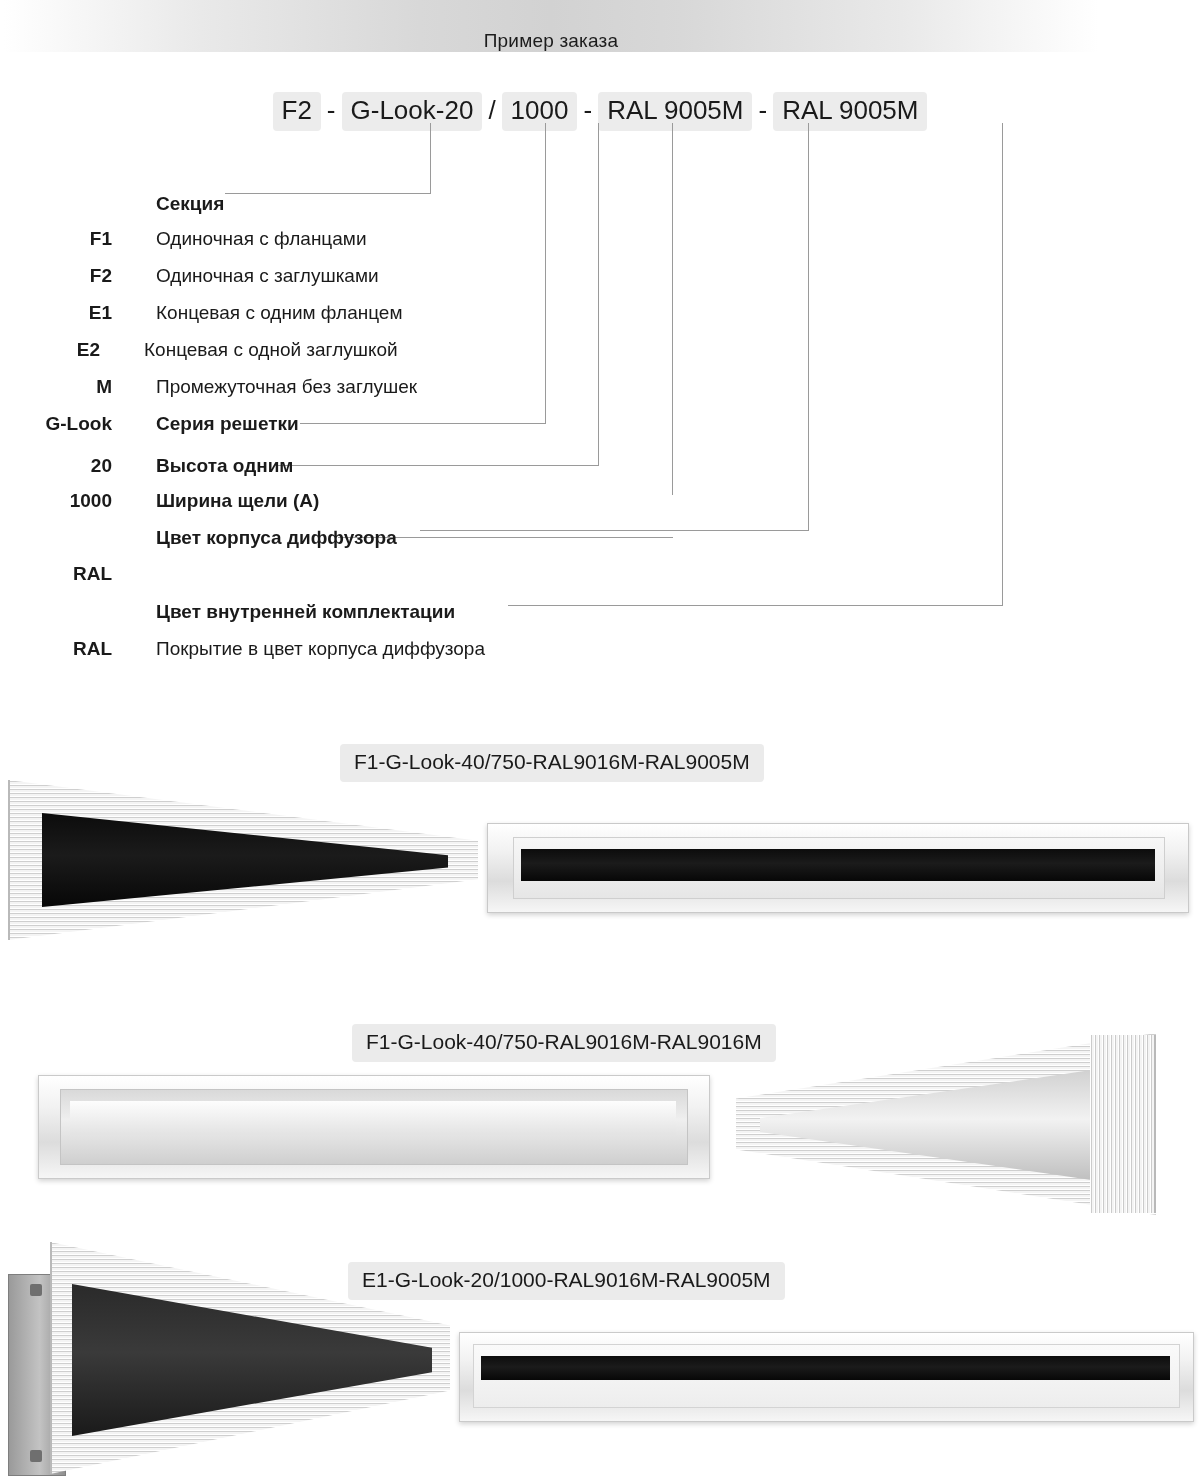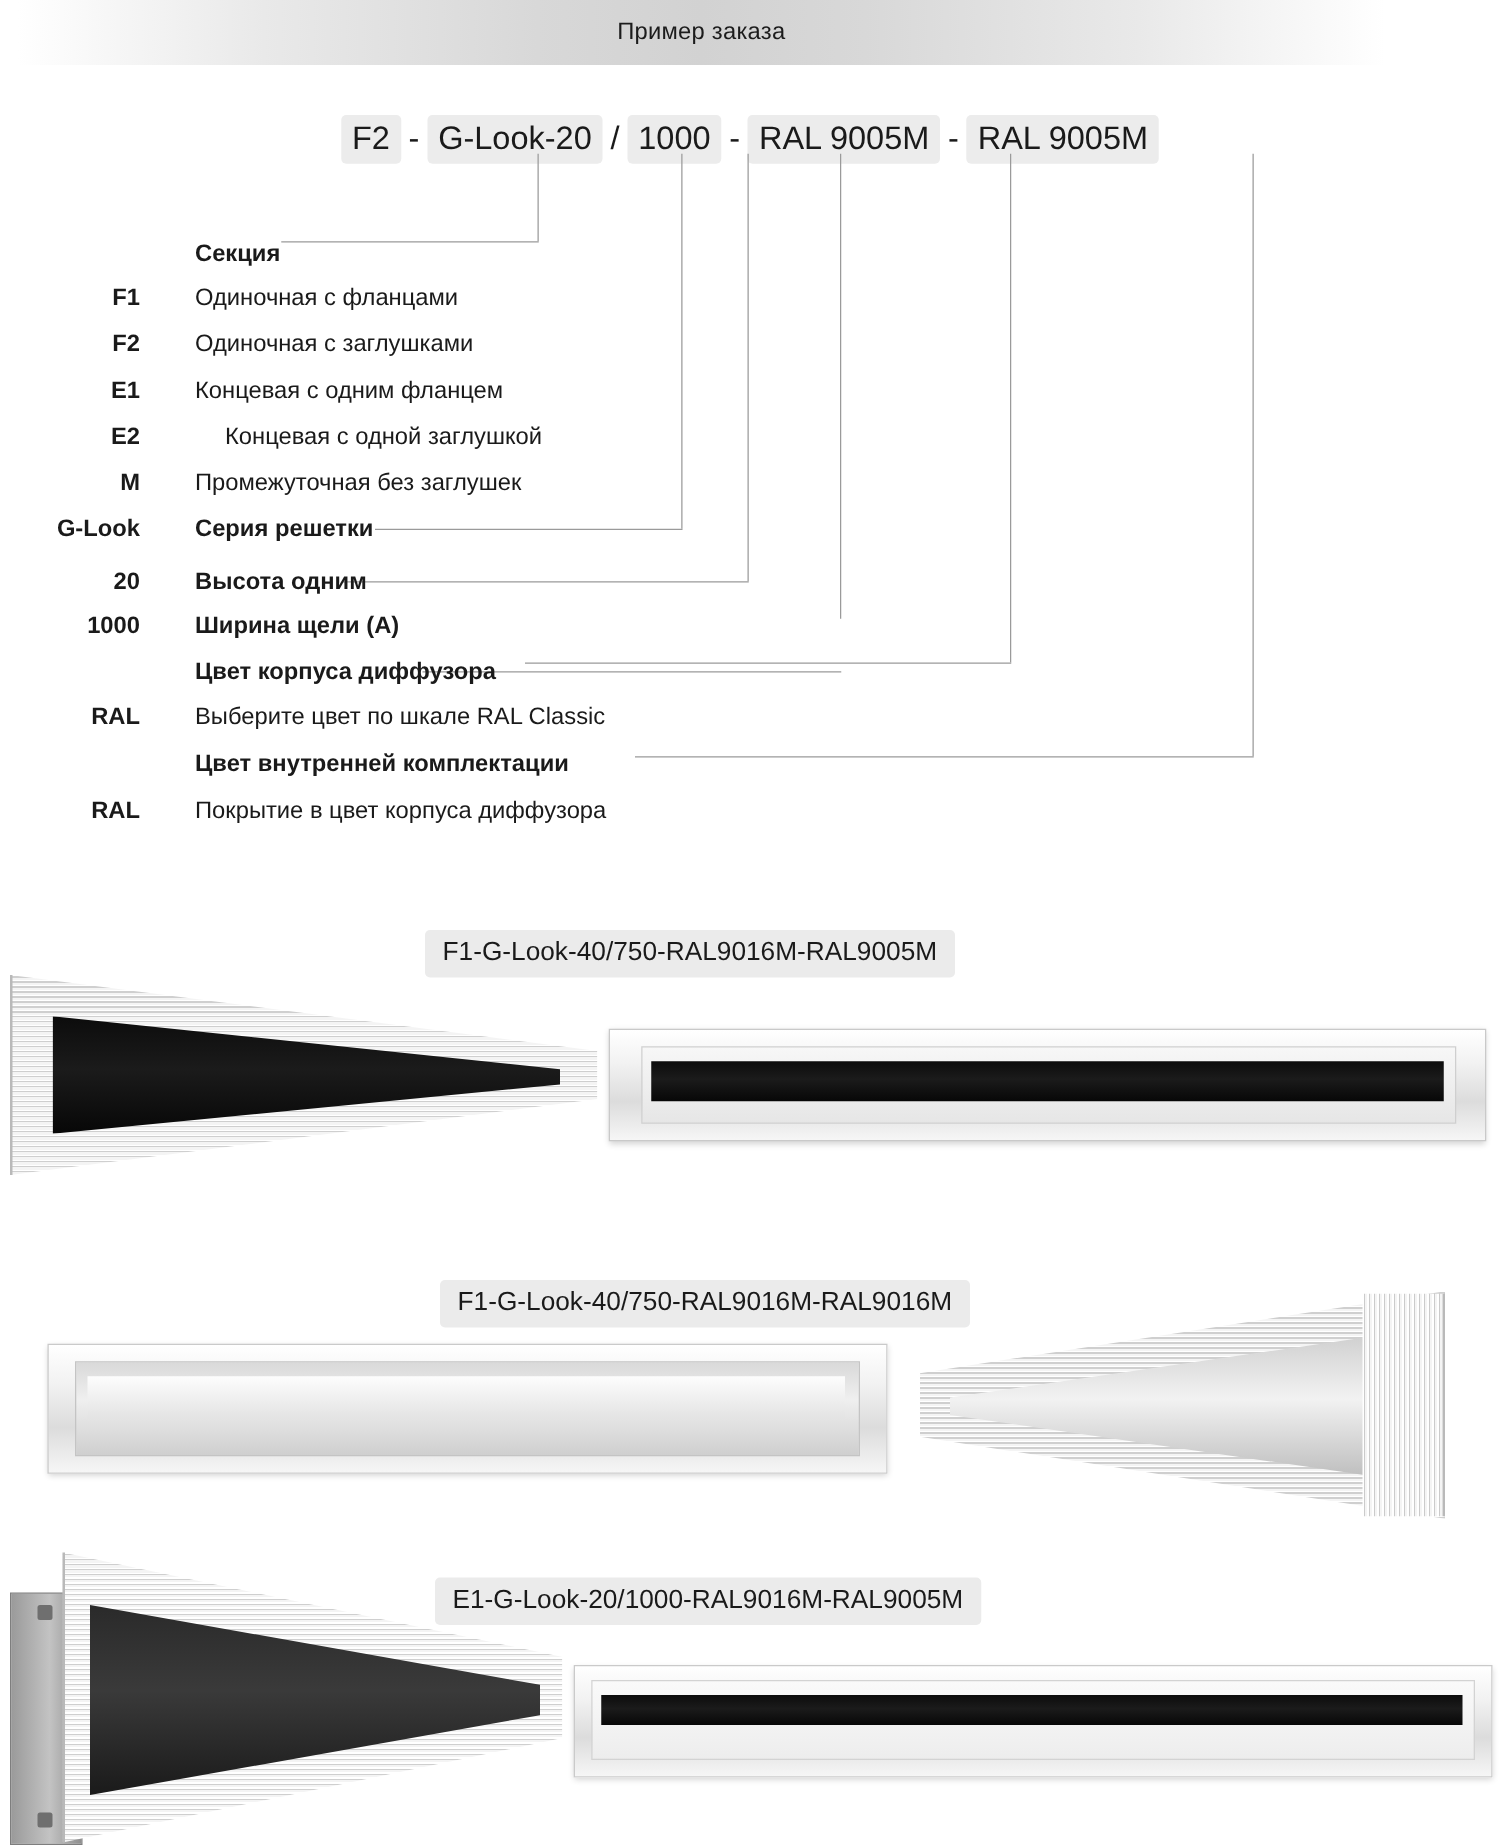--- a/index.html
+++ b/index.html
@@ -12,25 +12,25 @@
     height: 1478px;
     position: relative;
     font-family: "Liberation Sans", sans-serif;
     color: #1a1a1a;
     overflow: hidden;
   }
 
   
   .header-bar {
     position: absolute;
-    left: 14px; top: 0;
+    left: 4px; top: 0;
     width: 1094px; height: 52px;
     background: linear-gradient(to right, #ffffff 0%, #e9e9e9 18%, #d8d8d8 38%, #d2d2d2 50%, #d8d8d8 62%, #e9e9e9 82%, #ffffff 100%);
     display: flex;
-    align-items: center;
+    align-items: flex-end;
     justify-content: center;
   }
   .header-title {
     font-size: 19px;
     color: #1c1c1c;
     letter-spacing: 0.2px;
   }
 
   
   .code-line {
@@ -184,21 +184,21 @@
   <div class="legend-row" style="left:16px; top:100px;">
     <span class="legend-key">F2</span>
     <span class="legend-text">Одиночная с заглушками</span>
   </div>
 
   <div class="legend-row" style="left:16px; top:137px;">
     <span class="legend-key">E1</span>
     <span class="legend-text">Концевая с одним фланцем</span>
   </div>
 
-  <div class="legend-row" style="left:16px; top:174px;gap:24px;">
+  <div class="legend-row" style="left:4px; top:174px;">
     <span class="legend-key">E2</span>
     <span class="legend-text">Концевая с одной заглушкой</span>
   </div>
 
   <div class="legend-row" style="left:16px; top:211px;">
     <span class="legend-key">M</span>
     <span class="legend-text">Промежуточная без заглушек</span>
   </div>
 
   <div class="legend-row" style="left:16px; top:248px;">
@@ -216,21 +216,20 @@
     <span class="legend-text bold">Ширина щели (А)</span>
   </div>
 
   <div class="legend-row" style="left:16px; top:362px;justify-content:center;">
     <span class="legend-key"></span>
     <span class="legend-text bold">Цвет корпуса диффузора</span>
   </div>
 
   <div class="legend-row" style="left:16px; top:398px;">
     <span class="legend-key">RAL</span>
-    <span class="legend-text">Выберите цвет по шкале RAL Classic</span>
   </div>
 
   <div class="legend-row" style="left:16px; top:436px;">
     <span class="legend-key"></span>
     <span class="legend-text bold">Цвет внутренней комплектации</span>
   </div>
 
   <div class="legend-row" style="left:16px; top:473px;">
     <span class="legend-key">RAL</span>
     <span class="legend-text">Покрытие в цвет корпуса диффузора</span>

